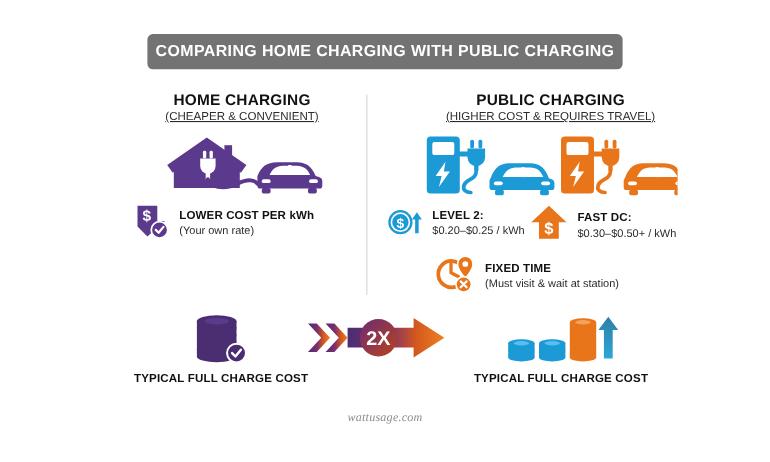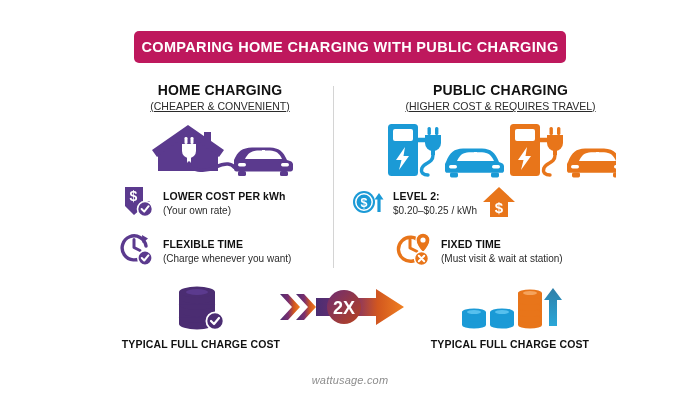--- a/index.html
+++ b/index.html
@@ -21,21 +21,21 @@
     background: #ffffff;
   }
 
   
   .title-banner {
     position: absolute;
     left: 134px;
     top: 31px;
     width: 432px;
     height: 32px;
-    background: #be185d;
+    background: #737373;
     border-radius: 5px;
     display: flex;
     align-items: center;
     justify-content: center;
     box-sizing: border-box;
   }
   .title-banner .title-text {
     color: #ffffff;
     font-size: 14.5px;
     font-weight: bold;
@@ -148,21 +148,21 @@
 
   
   .footer {
     position: absolute;
     left: 0;
     top: 370px;
     width: 700px;
     text-align: center;
   }
   .footer .site {
-    font-family: Liberation Sans, sans-serif;
+    font-family: Liberation Serif, serif;
     font-style: italic;
     font-size: 11px;
     color: #8d8d8d;
     letter-spacing: 0.2px;
   }
 </style>
 </head>
 <body>
 
 <div id="page">
@@ -281,35 +281,20 @@
         <circle cx="25" cy="25" r="7.5" fill="#5b3a8e" stroke="#ffffff" stroke-width="1.6"></circle>
         <path d="M21.6 25 L24.2 27.6 L28.6 22.2" stroke="#ffffff" stroke-width="2" fill="none" stroke-linecap="round" stroke-linejoin="round"></path>
       </svg>
     </span>
     <span class="f-text">
       <span class="f-title">LOWER COST PER kWh</span>
       <span class="f-sub" style="display:block;">(Your own rate)</span>
     </span>
   </div>
 
-  <div class="feature" id="feat-flexible">
-    <span class="f-icon">
-      <svg width="34" height="34" viewBox="0 0 34 34">
-        <path d="M26 14 A12 12 0 1 0 23 24" stroke="#5b3a8e" stroke-width="3.4" fill="none" stroke-linecap="round"></path>
-        <path d="M22 3 L28 6.5 L22.5 11 Z" fill="#5b3a8e"></path>
-        <path d="M14 7.5 L14 15.5 L20 18.5" stroke="#5b3a8e" stroke-width="3" fill="none" stroke-linecap="round" stroke-linejoin="round"></path>
-        <circle cx="25" cy="26" r="7.2" fill="#5b3a8e" stroke="#ffffff" stroke-width="1.6"></circle>
-        <path d="M21.8 26 L24.2 28.5 L28.4 23.4" stroke="#ffffff" stroke-width="2" fill="none" stroke-linecap="round" stroke-linejoin="round"></path>
-      </svg>
-    </span>
-    <span class="f-text">
-      <span class="f-title">FLEXIBLE TIME</span>
-      <span class="f-sub" style="display:block;">(Charge whenever you want)</span>
-    </span>
-  </div>
 
   <div class="feature" id="feat-level2">
     <span class="f-icon">
       <svg width="32" height="28" viewBox="0 0 32 28">
         <circle cx="12" cy="14" r="11" fill="#1b9ad6"></circle>
         <circle cx="12" cy="14" r="8.2" fill="none" stroke="#ffffff" stroke-width="1.5"></circle>
         <text x="12" y="19" font-family="Liberation Sans, sans-serif" font-size="12.5" font-weight="bold" fill="#ffffff" text-anchor="middle">$</text>
         <path d="M27 5 L31.5 11.5 L28.6 11.5 L28.6 24 L25.4 24 L25.4 11.5 L22.5 11.5 Z" fill="#1b9ad6"></path>
       </svg>
     </span>
@@ -318,20 +303,24 @@
       <span class="f-sub" style="display:block;">$0.20–$0.25 / kWh</span>
     </span>
   </div>
 
   <div class="feature" id="feat-fastdc">
     <span class="f-icon">
       <svg width="34" height="34" viewBox="0 0 34 34">
         <path d="M17 1 L33 16 L26 16 L26 31 L8 31 L8 16 L1 16 Z" fill="#e8751a"></path>
         <text x="17" y="27" font-family="Liberation Sans, sans-serif" font-size="15" font-weight="bold" fill="#ffffff" text-anchor="middle">$</text>
       </svg>
+    </span>
+    <span class="f-text">
+      <span class="f-title">FAST DC:</span>
+      <span class="f-sub" style="display:block;">$0.30–$0.50+ / kWh</span>
     </span>
   </div>
 
   <div class="feature" id="feat-fixedtime">
     <span class="f-icon">
       <svg width="36" height="34" viewBox="0 0 36 34">
         <path d="M24 10 A12 12 0 1 0 25 23" stroke="#e8751a" stroke-width="3.4" fill="none" stroke-linecap="round"></path>
         <path d="M14 7.5 L14 16 L21 19.5" stroke="#e8751a" stroke-width="3" fill="none" stroke-linecap="round" stroke-linejoin="round"></path>
 
         <path d="M27 1 A7 7 0 0 1 34 8 C34 13 27 21 27 21 C27 21 20 13 20 8 A7 7 0 0 1 27 1 Z" fill="#e8751a" stroke="#ffffff" stroke-width="1.3"></path>

